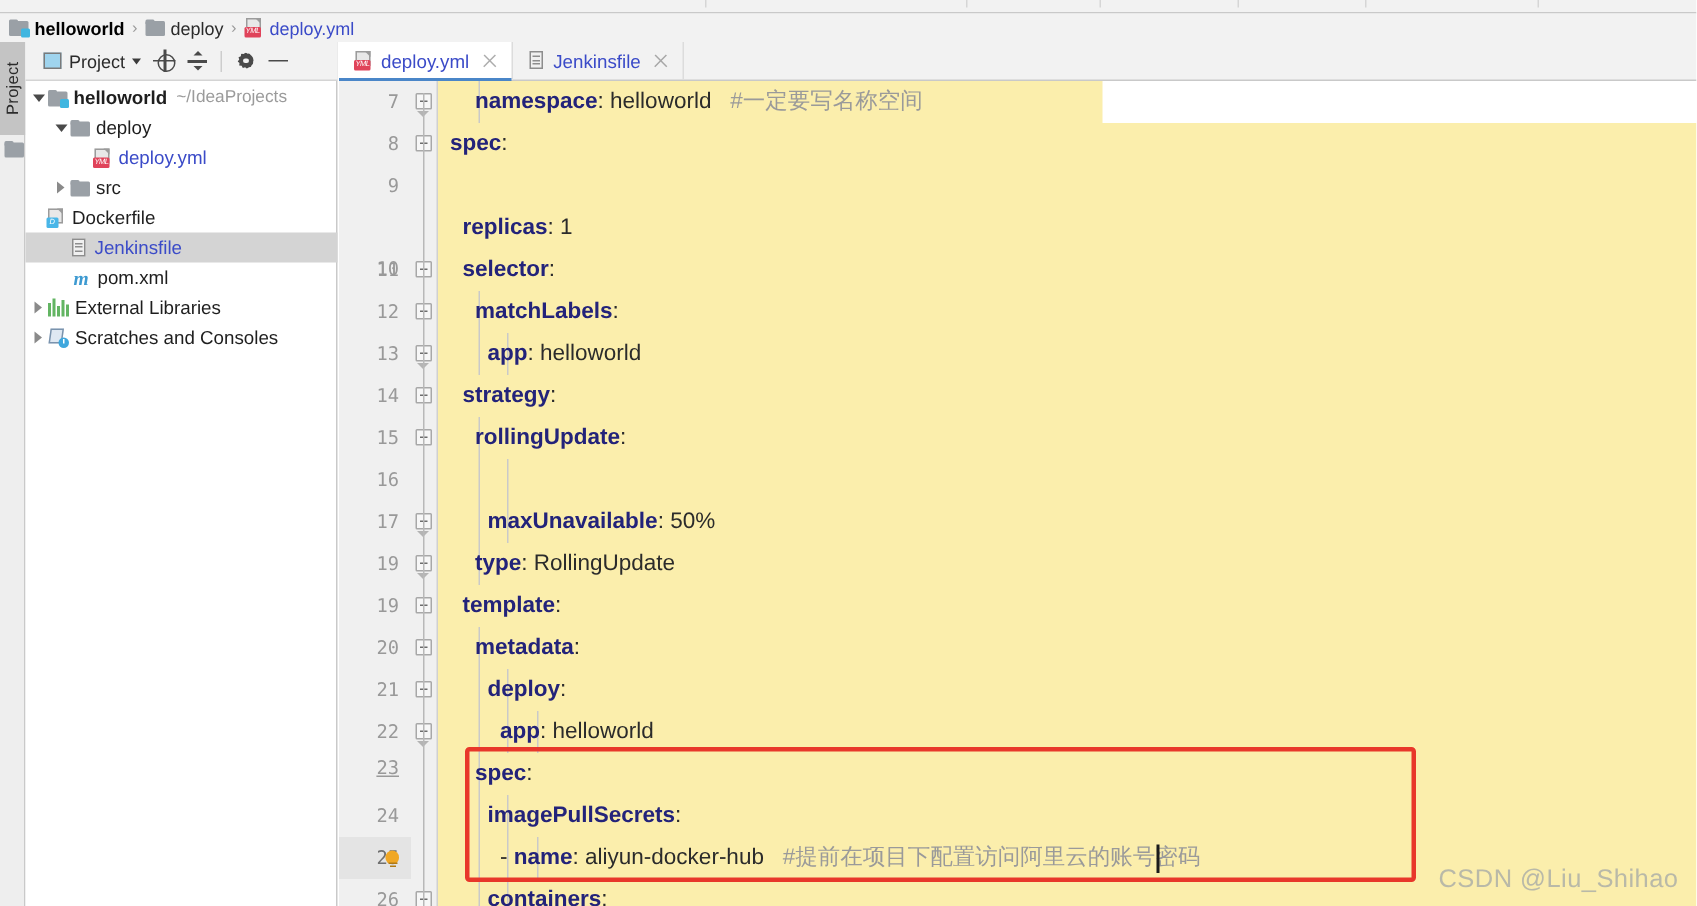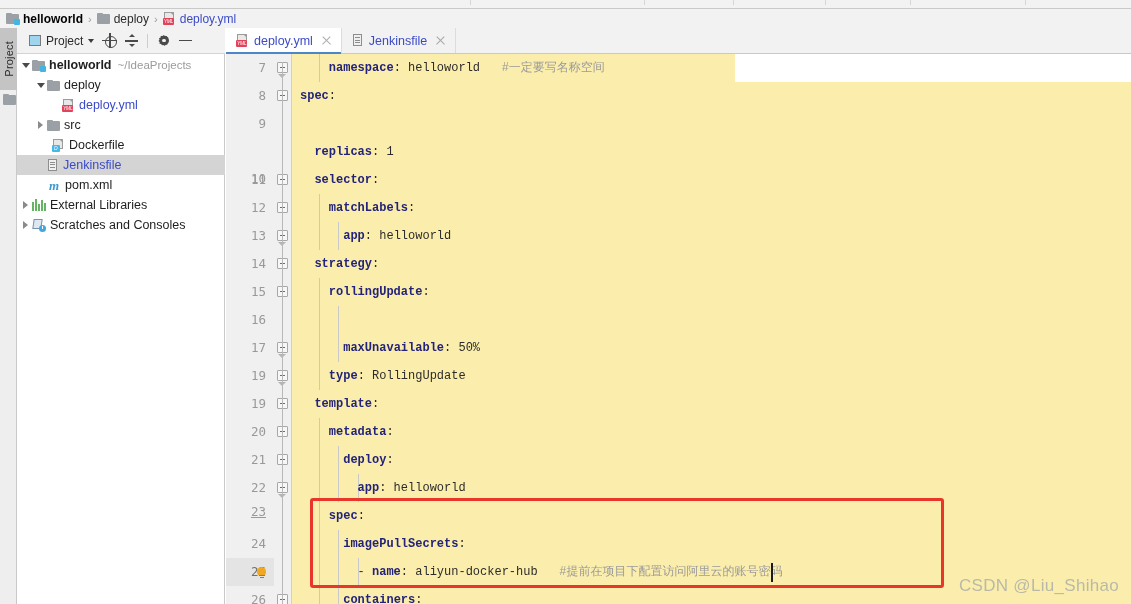--- a/index.html
+++ b/index.html
@@ -279,21 +279,21 @@
   .bulb {
     position:absolute; left:30px; width:11px; height:11px;
   }
   .bulb .b { position:absolute; left:1px; top:0; width:9px; height:9px;
     background:#f0a724; border-radius:50% 50% 45% 45%; }
   .bulb .s1 { position:absolute; left:2.5px; top:8px; width:6px; height:1.2px; background:#b07a14; }
   .bulb .s2 { position:absolute; left:3.5px; top:10px; width:4px; height:1.2px; background:#b07a14; }
 
   .code-line {
     position:absolute; left:0; height:28px; line-height:28px;
-    font-family:Liberation Mono, monospace; font-size:12px;
+    font-family:Liberation Sans, sans-serif; font-size:15px;
     white-space:pre; color:#1b1b1b;
   }
   .hl-band { position:absolute; left:0; height:28px; background:#fbeeac; }
   .k { color:#23237a; font-weight:bold; }
   .v { color:#2b2b2b; }
   .cm { color:#9a9a9a; }
   .dash { color:#2b2b2b; }
 
   .indent-guide { position:absolute; width:1px; background:#c9c9c9; }
 
@@ -414,21 +414,21 @@
           </span>
           <span class="tree-label link">deploy.yml</span>
         </div>
         <div class="tree-row" style="padding-left: 17px;">
           <span class="tw">
             <i class="tri-r"></i>
           </span>
           <span class="ic-folder"></span>
           <span class="tree-label">src</span>
         </div>
-        <div class="tree-row" style="padding-left: 22px;">
+        <div class="tree-row" style="padding-left: 1px;">
           <span class="tw"></span>
           <span class="ic-dock">
             <i class="pg"></i>
             <i class="fold"></i>
             <i class="tag">D</i>
           </span>
           <span class="tree-label">Dockerfile</span>
         </div>
         <div class="tree-row selected" style="padding-left: 17px;">
           <span class="tw"></span>

